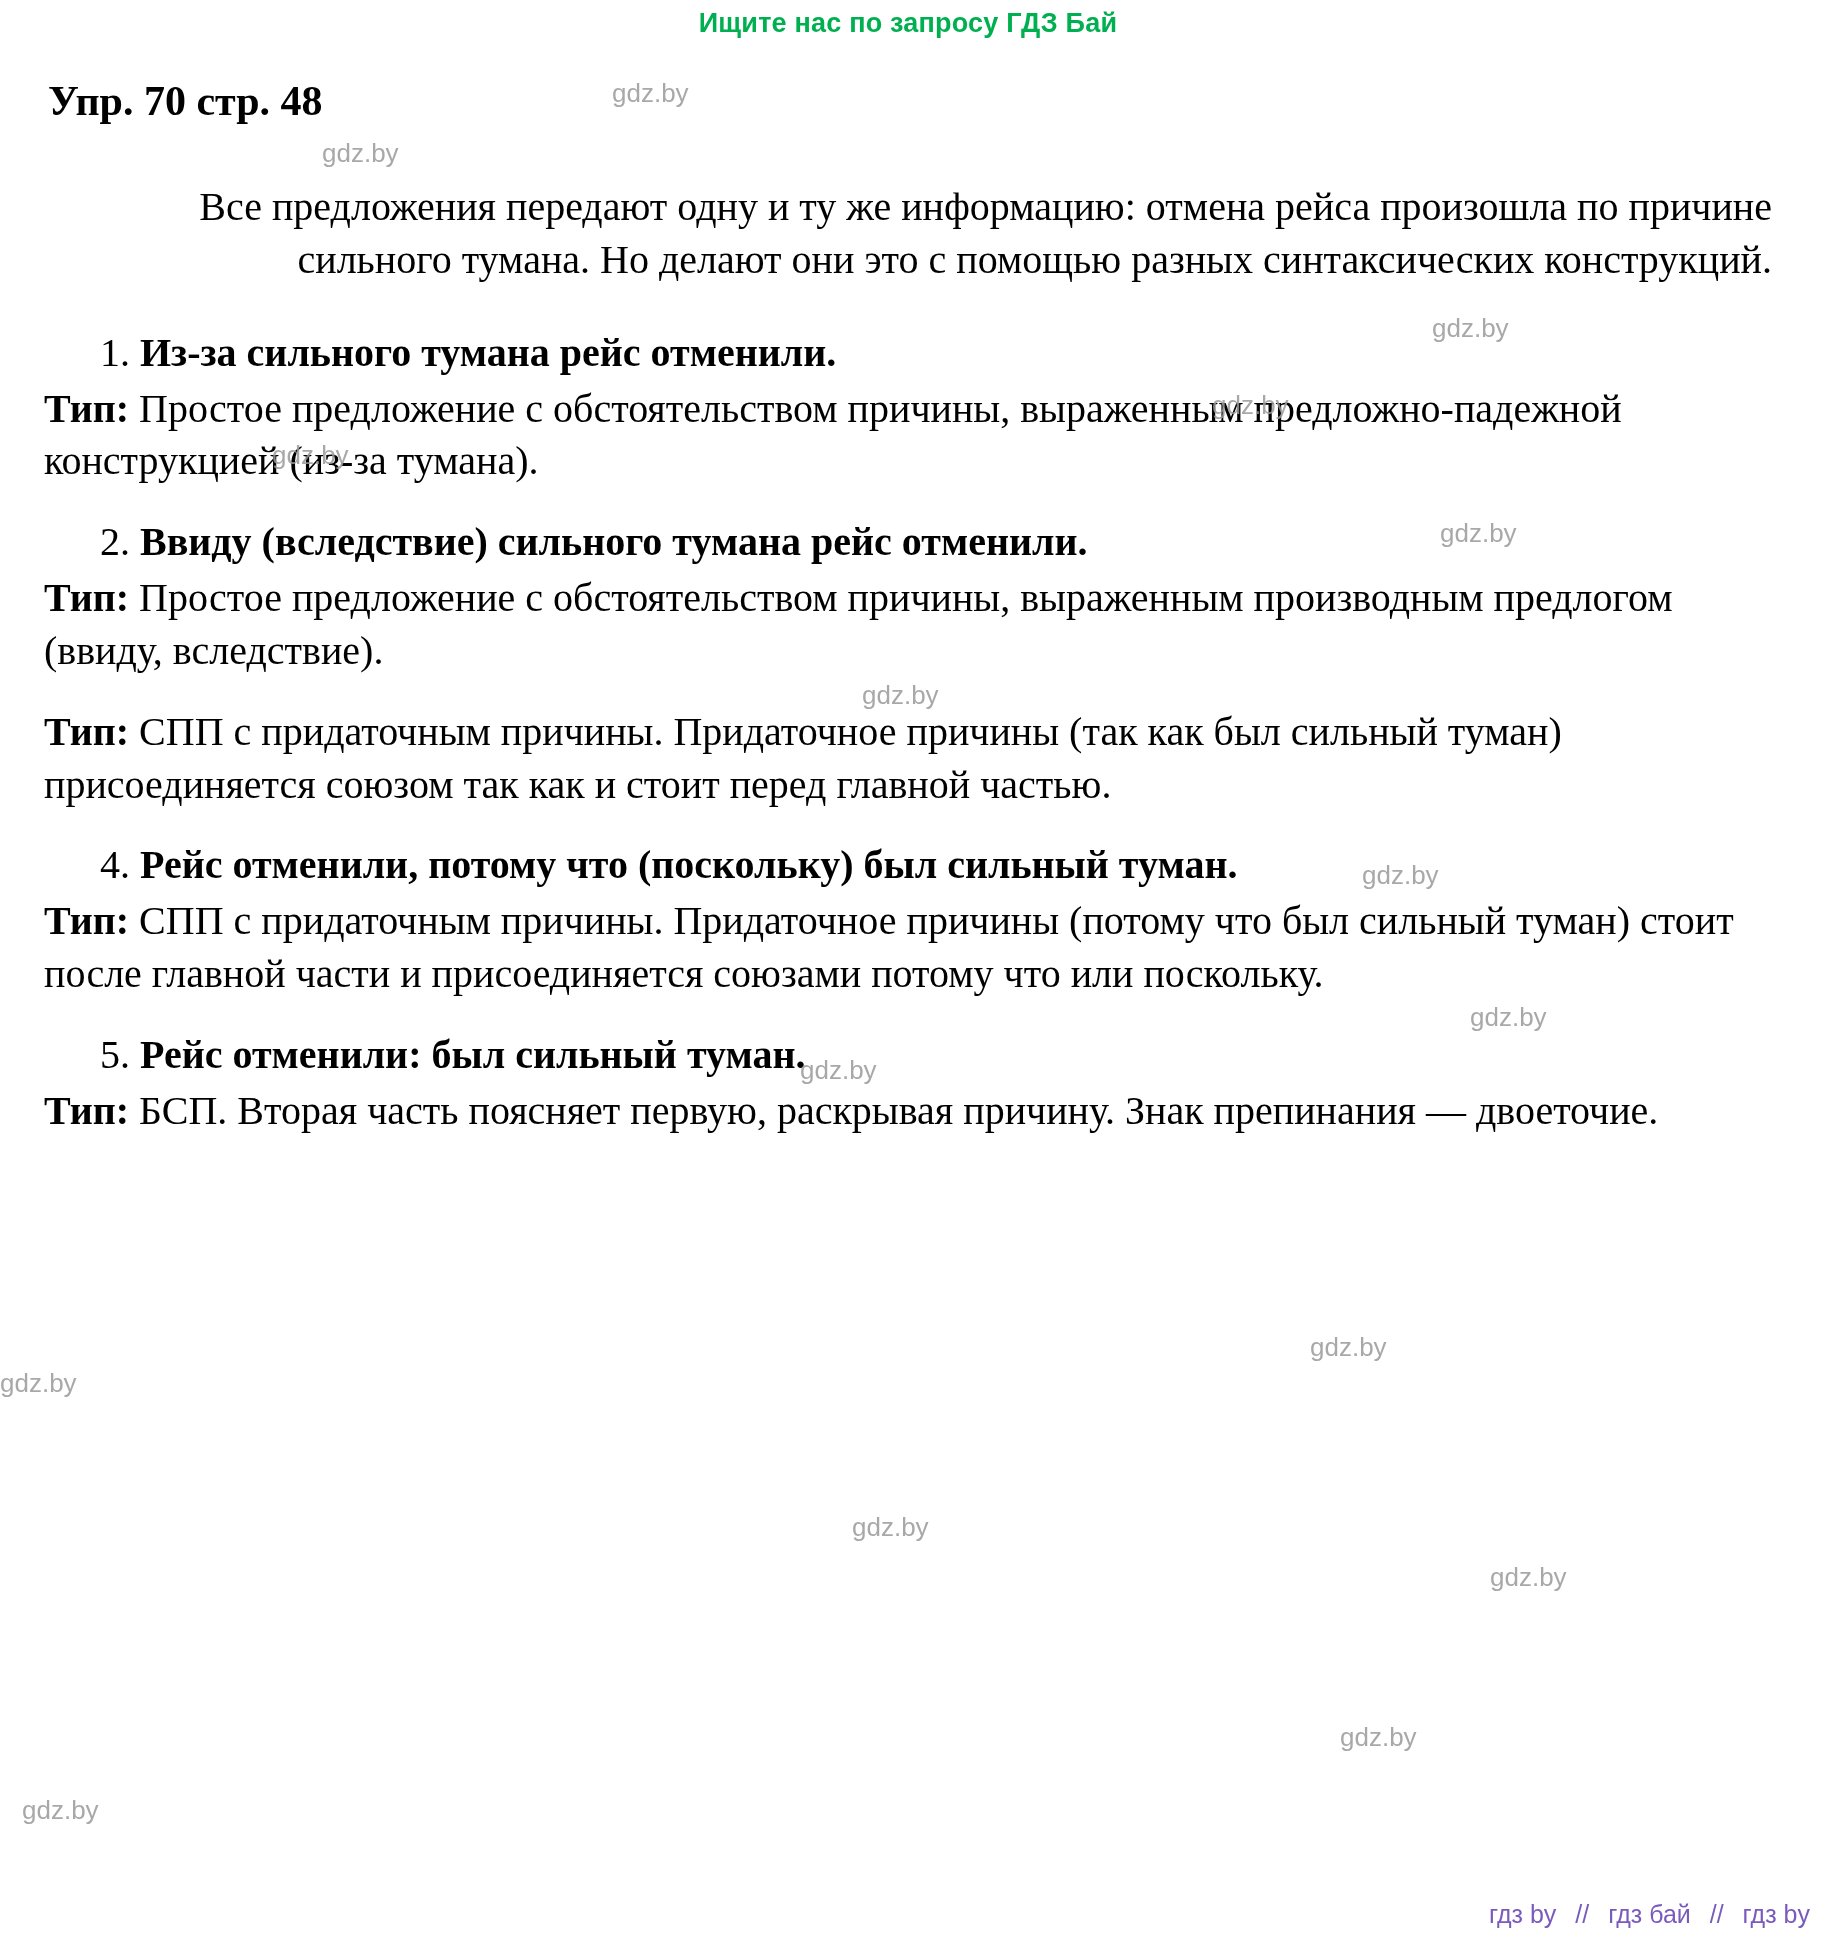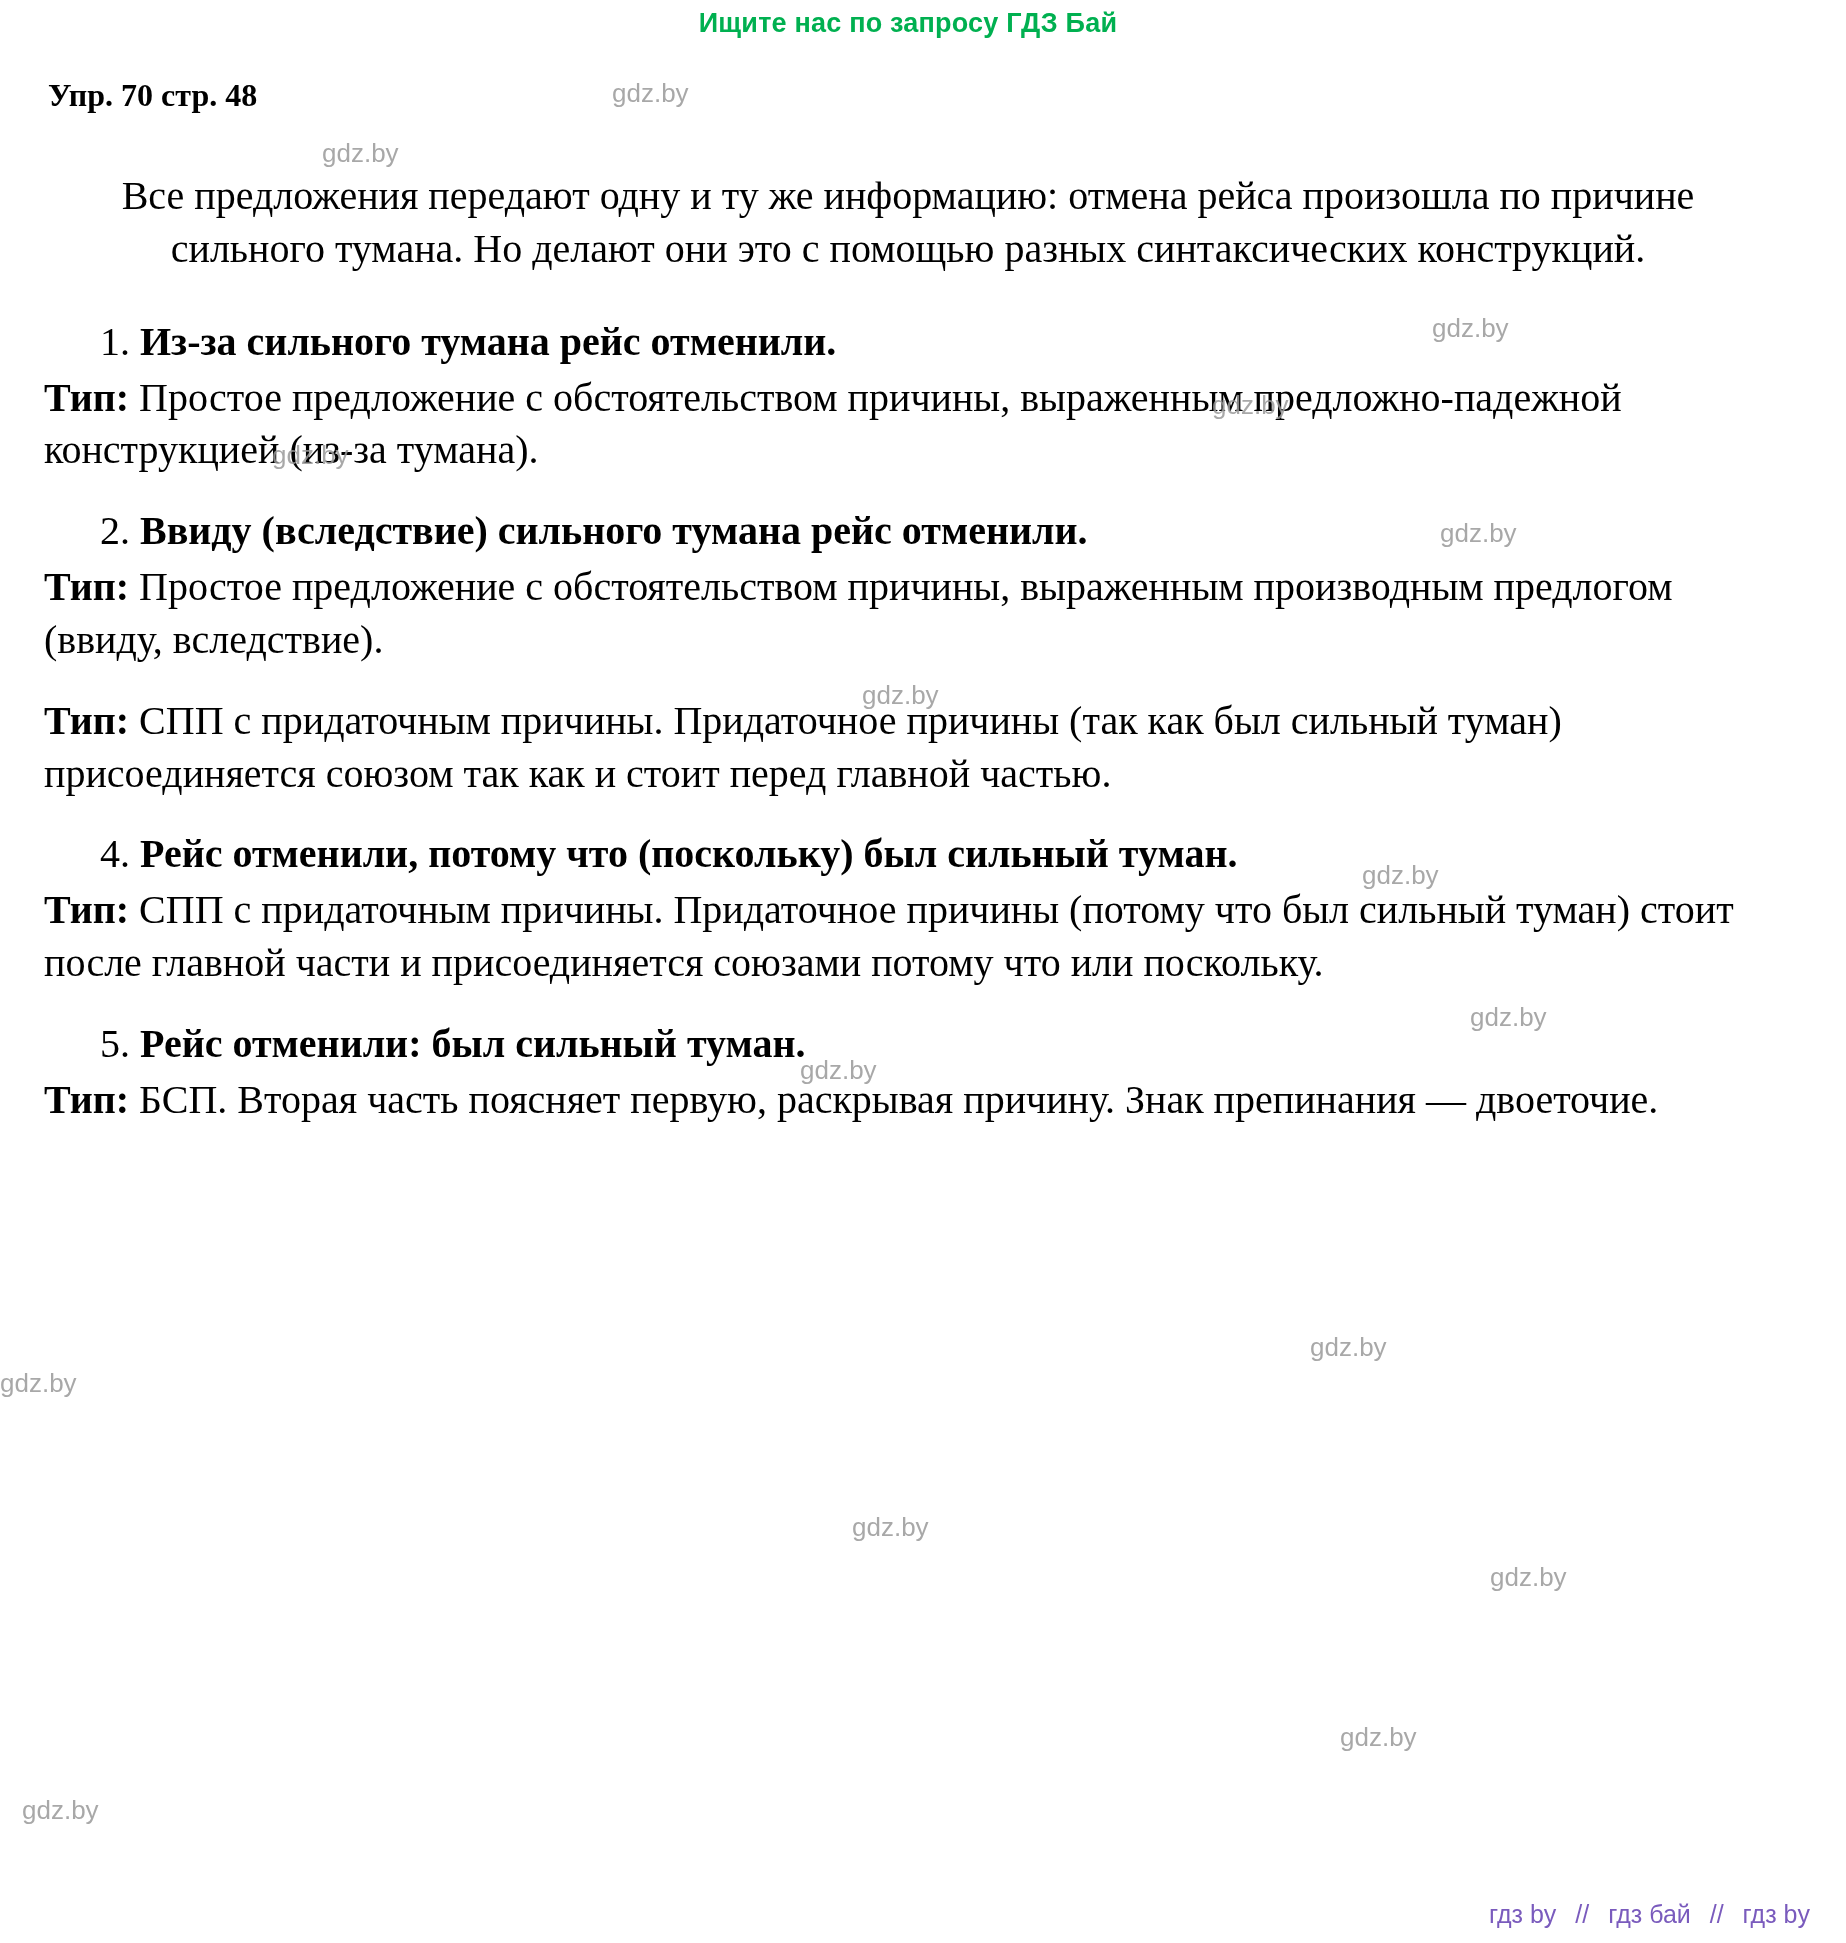--- a/index.html
+++ b/index.html
@@ -26,33 +26,33 @@
     text-align: center;
     color: #00b050;
     font-family: "Liberation Sans", sans-serif;
     font-size: 27px;
     font-weight: 700;
     padding-top: 8px;
     letter-spacing: 0.2px;
   }
   .title {
     font-family: "Liberation Serif", serif;
-    font-size: 32px;
+    font-size: 42px;
     font-weight: 700;
     margin: 38px 0 0 0;
     padding-left: 4px;
   }
   .title .page-num {
     font-weight: 700;
   }
   .intro {
     font-size: 40px;
     line-height: 1.32;
     margin-top: 56px;
-    text-align: center;
+    text-align: right;
   }
   .item {
     margin-top: 28px;
   }
   .item-head {
     font-size: 40px;
     line-height: 1.3;
     padding-left: 66px;
     text-indent: -10px;
   }

